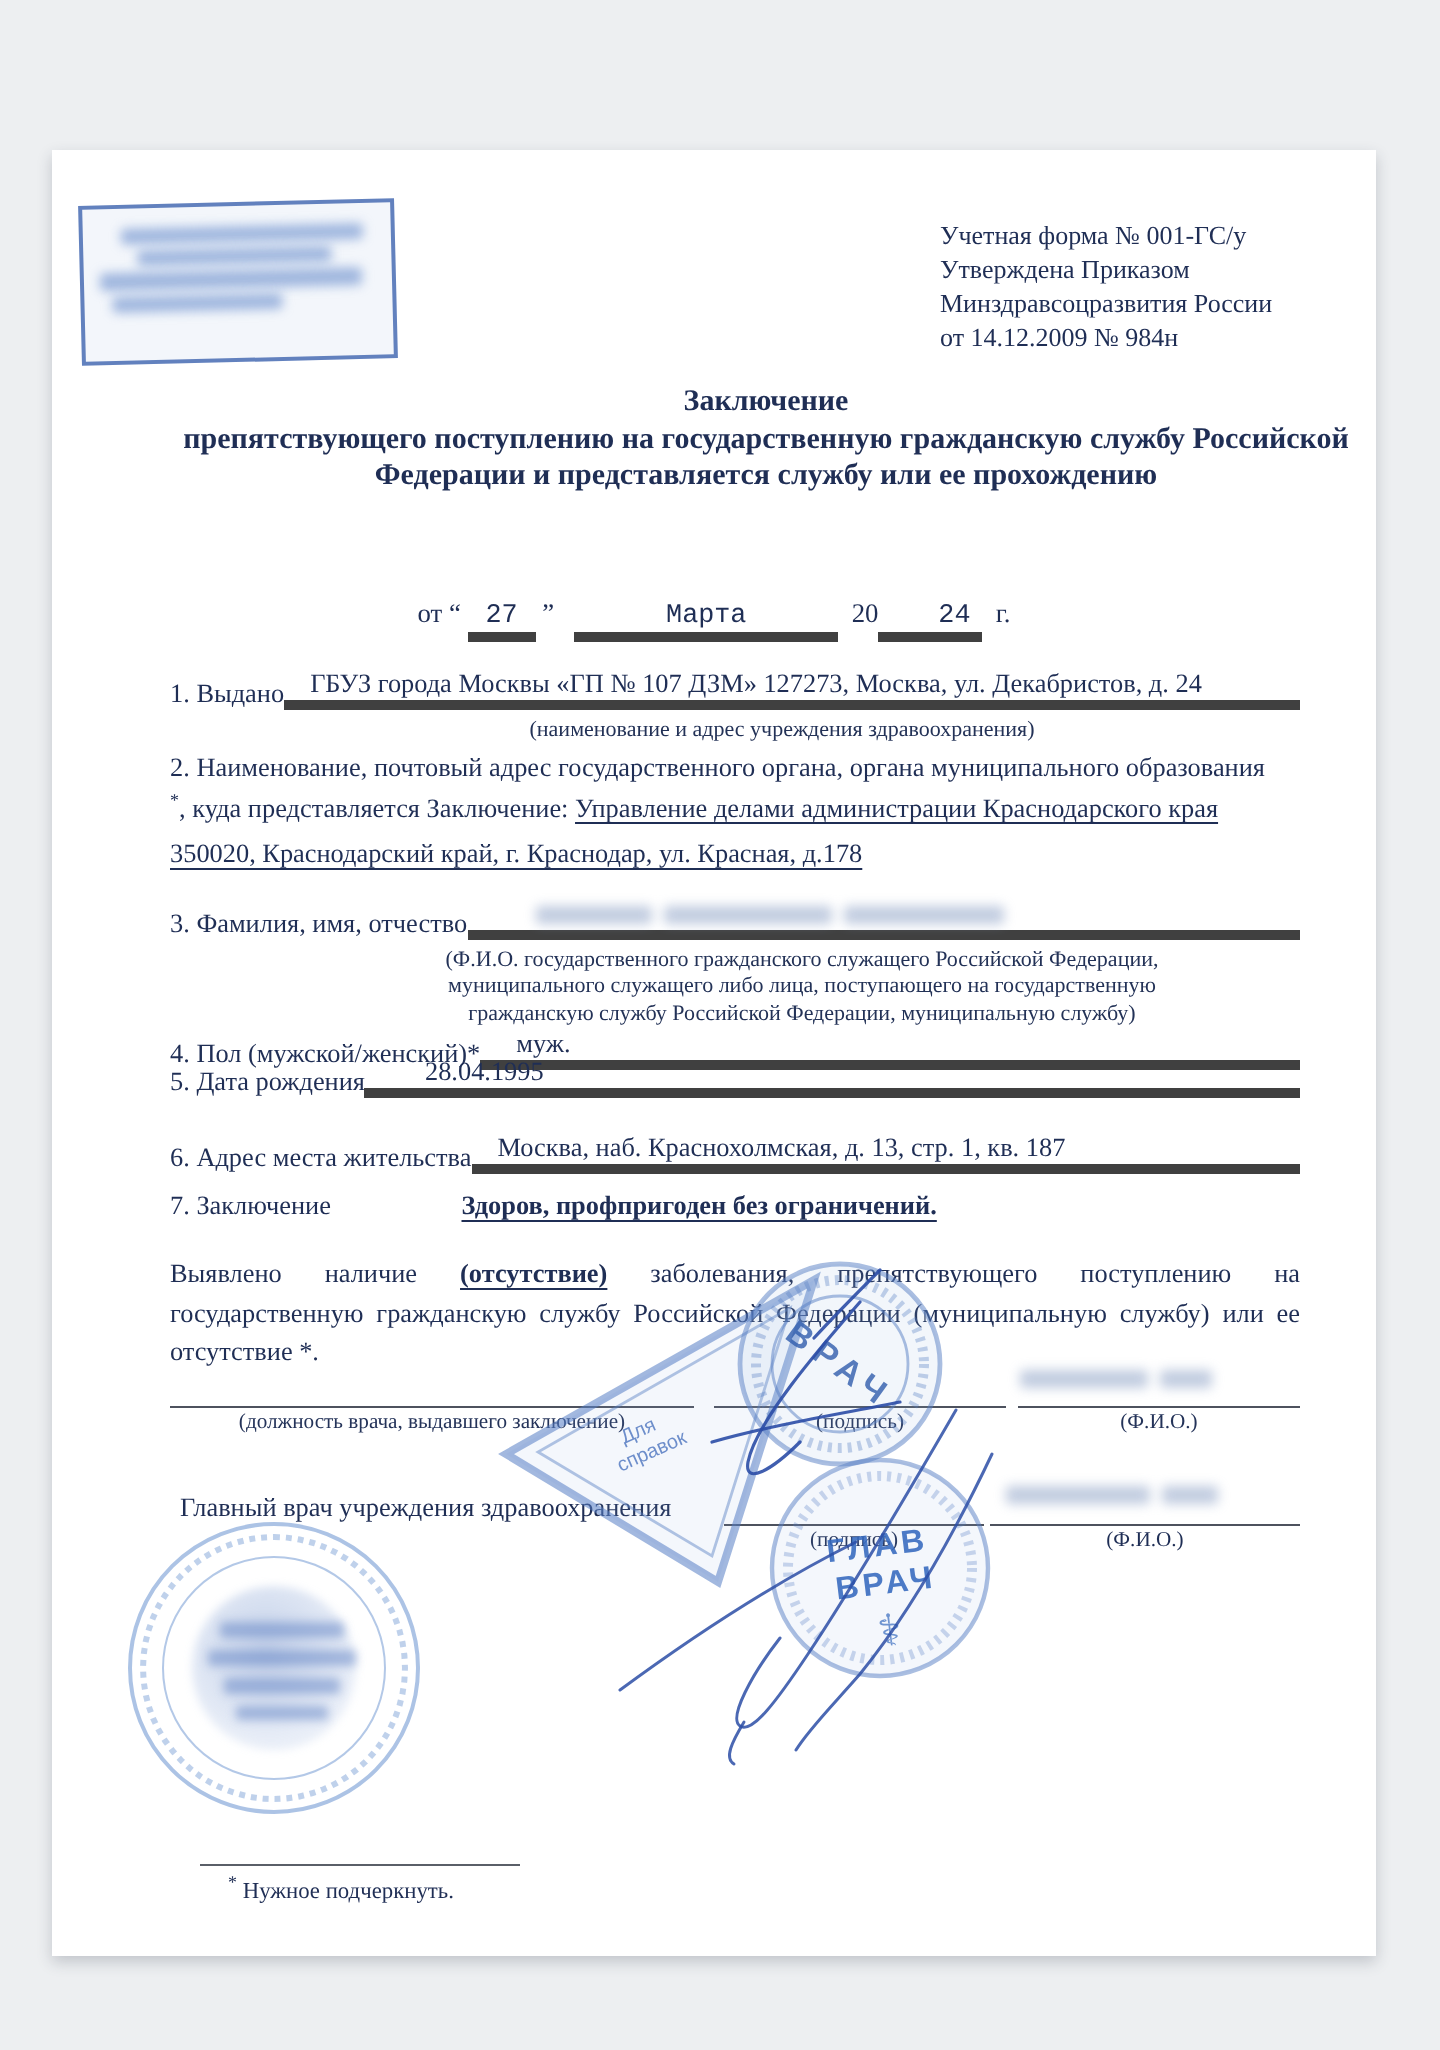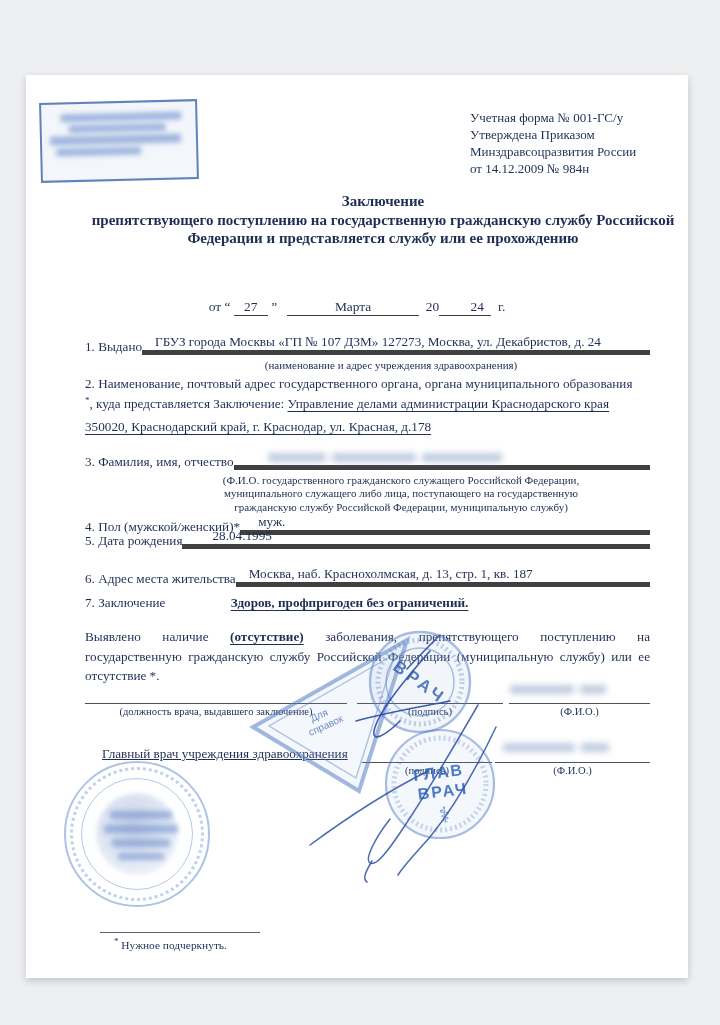--- a/index.html
+++ b/index.html
@@ -25,40 +25,40 @@
     transform:rotate(-1.4deg);
     padding:7px 8px; box-sizing:border-box;
   }
   .blurline { background:rgba(108,143,205,0.62); border-radius:2px; filter:blur(2.6px); margin:3px 0; }
 
   .form-meta { left:444px; top:34px; font-size:13px; line-height:17px; }
 
   .title { left:0; top:117px; width:714px; text-align:center; font-weight:bold; font-size:15px; line-height:18.5px; }
 
   .date-row { left:0; top:224px; width:662px; text-align:center; font-size:13.4px; }
-  .du { display:inline-block; border-bottom:1px solid #404040; text-align:center; }
+  .du { display:inline-block; border-bottom:5px solid #404040; text-align:center;font-family:Liberation Mono, monospace; }
 
   .row { position:absolute; left:59px; width:565px; display:flex; align-items:flex-end; font-size:13.2px; height:18px; }
   .row .lbl { white-space:nowrap; }
   .row .fill { flex:1; border-bottom:5px solid #404040; padding-left:13px; white-space:nowrap; position:relative;margin-top:32px; }
   .smallcap { font-size:11px; color:#233257; }
   .textline { position:absolute; left:59px; width:565px; font-size:13.2px; white-space:nowrap; }
   .uval { text-decoration:underline; text-underline-offset:3px; }
   .bold-u { font-weight:bold; text-decoration:underline; text-underline-offset:3px; }
   sup { font-size:9px; }
 
   .para { left:59px; top:552px; width:565px; font-size:13.2px; line-height:19.5px; }
   .jline { text-align:justify; text-align-last:justify; }
   .emph { font-weight:bold; text-decoration:underline; text-underline-offset:3px; }
 
   .sigrow { left:59px; top:628px; width:565px; display:flex; }
   .sigseg { border-top:1px solid #4d525e; text-align:center; font-size:10.6px; padding-top:2px; color:#243359; }
   .seg1 { width:262px; } .gap1 { width:10px; } .seg2 { width:146px; } .gap2 { width:6px; } .seg3 { width:141px; }
 
-  .sig2-label { left:76px; top:671px; font-size:13.2px; white-space:nowrap;text-decoration:underline; }
+  .sig2-label { left:64px; top:671px; font-size:13.2px; white-space:nowrap; }
   .sig2-sign { left:336px; top:687px; width:130px; border-top:1px solid #4d525e; text-align:center; font-size:10.6px; padding-top:2px; }
   .sig2-name { left:469px; top:687px; width:155px; border-top:1px solid #4d525e; text-align:center; font-size:10.6px; padding-top:2px; }
 
   .redact { display:flex; gap:6px; align-items:center; filter:blur(3px); opacity:0.55; }
   .redact .w { height:9px; background:#8ea2c6; border-radius:2px; }
 
   .footline { left:74px; top:857px; width:160px; border-top:1px solid #5a5f68; }
   .footnote { left:88px; top:861px; font-size:11.4px; }
 
   

